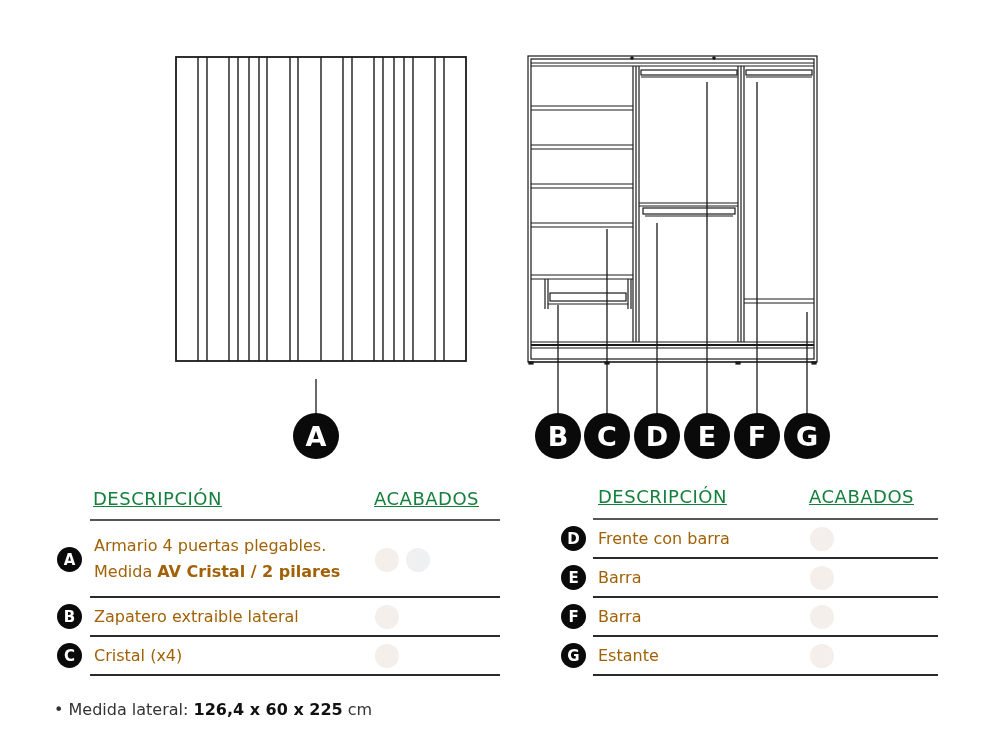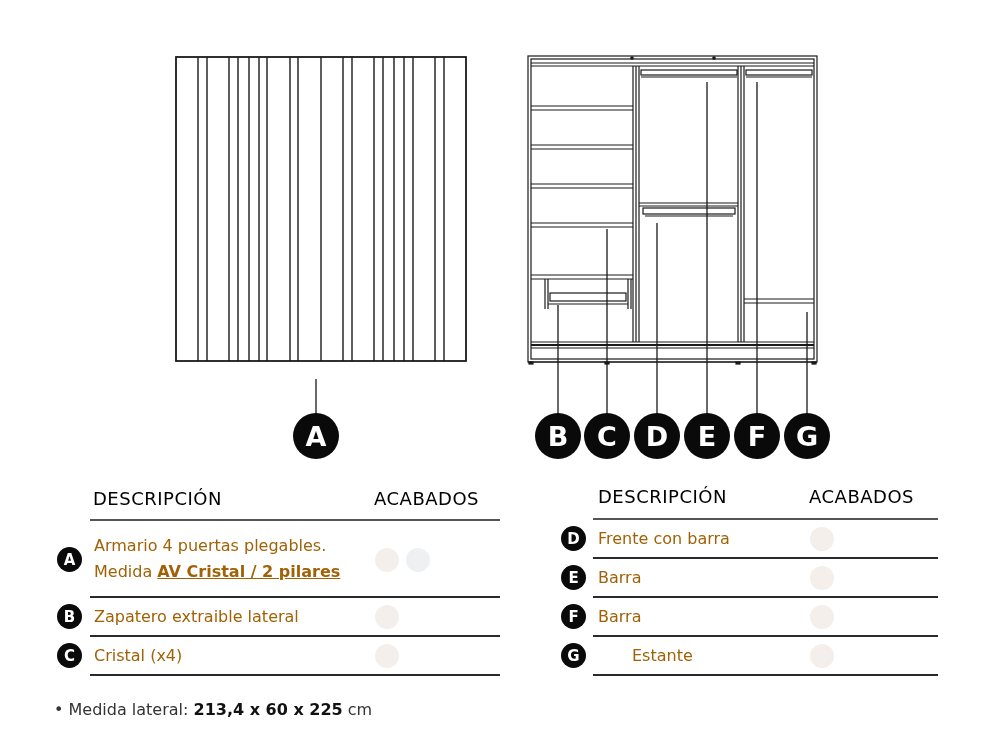--- a/index.html
+++ b/index.html
@@ -3,24 +3,24 @@
   <meta charset="utf-8">
   <style>
     html, body { margin: 0; padding: 0; background: #ffffff; }
     body { width: 1000px; height: 750px; position: relative; overflow: hidden;
            font-family: "DejaVu Sans", sans-serif; color: #1a1a1a; }
     svg.drawing { position: absolute; left: 0; top: 0; }
     .badge { position: absolute; width: 46px; height: 46px; border-radius: 50%;
              background: #0a0a0a; color: #fff; font-weight: bold; font-size: 27px;
              display: flex; align-items: center; justify-content: center;
              font-family: "DejaVu Sans", sans-serif; }
-    .th { position: absolute; font-size: 18px; color: #000000; letter-spacing: 0.5px; }
+    .th { position: absolute; font-size: 18px; color: #15803d; letter-spacing: 0.5px; text-decoration: underline; }
     .hline { position: absolute; height: 1.5px; background: #2a2a2a; }
     .rowtxt { position: absolute; font-size: 16px; line-height: 24px; color: #a16207; white-space: nowrap; }
-    .rowtxt b { font-weight: bold; text-decoration: underline; }
+    .rowtxt b { font-weight: bold; }
     .sbadge { position: absolute; width: 25px; height: 25px; border-radius: 50%;
               background: #0a0a0a; color: #fff; font-weight: bold; font-size: 15px;
               display: flex; align-items: center; justify-content: center; }
     .swatch { position: absolute; width: 24px; height: 24px; border-radius: 50%; }
     .footnote { position: absolute; left: 54px; top: 700px; font-size: 16px; color: #333; white-space: nowrap; }
     .footnote b { color: #111; }
   </style>
 </head>
 <body>
 
@@ -168,21 +168,21 @@
   <div class="rowtxt" style="left:598px; top:566px;">Barra</div>
   <div class="swatch" style="left: 810px; top: 566px; background: rgb(244, 239, 234);" title="#f4efea"></div>
   <div class="hline" style="left:593px; width:345px; top:596px;"></div>
 
   <div class="sbadge" style="left:561px; top:604px;">F</div>
   <div class="rowtxt" style="left:598px; top:605px;">Barra</div>
   <div class="swatch" style="left: 810px; top: 605px; background: rgb(244, 239, 234);" title="#f4efea"></div>
   <div class="hline" style="left:593px; width:345px; top:635px;"></div>
 
   <div class="sbadge" style="left:561px; top:643px;">G</div>
-  <div class="rowtxt" style="left:598px; top:644px;margin-left:34px;">Estante</div>
+  <div class="rowtxt" style="left:598px; top:644px;">Estante</div>
   <div class="swatch" style="left: 810px; top: 644px; background: rgb(244, 239, 234);" title="#f4efea"></div>
   <div class="hline" style="left:593px; width:345px; top:674px;"></div>
 </div>
 
 <div class="footnote">
   <span>•</span>
-  <span>Medida lateral: </span><b>213,4 x 60 x 225</b><span> cm</span>
+  <span>Medida lateral: </span><b>126,4 x 60 x 225</b><span> cm</span>
 </div>
 
 </body></html>

